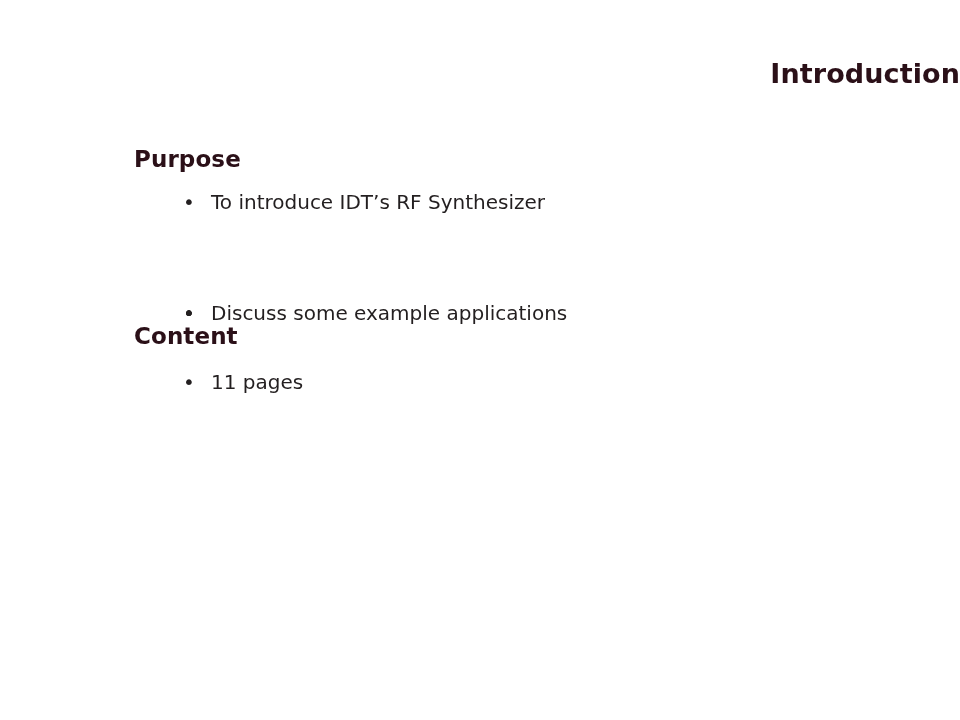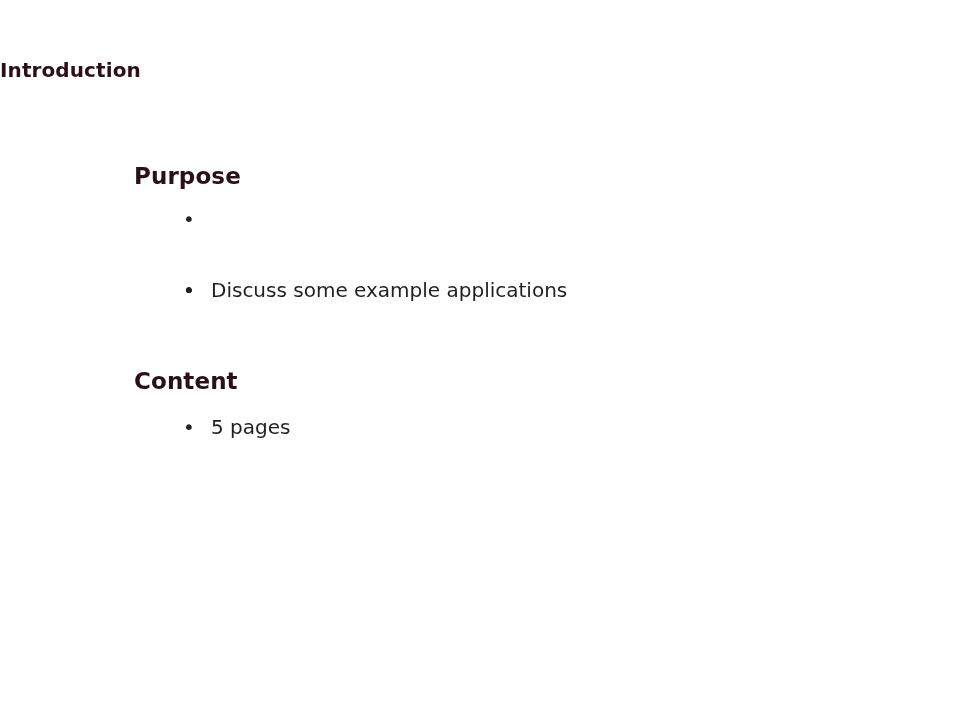--- a/index.html
+++ b/index.html
@@ -17,29 +17,29 @@
     position: relative;
     width: 960px;
     height: 720px;
     background: #ffffff;
   }
   .slide-title {
     position: absolute;
     top: 58px;
     left: 0;
     width: 960px;
-    text-align: left;
-    font-size: 20px;
+    text-align: right;
+    font-size: 27px;
     font-weight: bold;
     color: #2b1018;
     letter-spacing: 0.1px;
   }
   .body-area {
     position: absolute;
-    top: 163px;
+    top: 146px;
     left: 134px;
     width: 760px;
   }
   .section {
     margin: 0;
   }
   .section-heading {
     font-size: 23px;
     font-weight: bold;
     color: #2b1018;
@@ -64,39 +64,40 @@
     position: absolute;
     left: 49px;
     top: 0;
     font-size: 20px;
     color: #231f20;
     line-height: 1.0;
   }
   
   .section--purpose { margin-top: 0; }
   .section--objectives { margin-top: 91px; }
-  .section--content { margin-top: 68px; }
+  .section--content { }
   .section--objectives .bullet-item { margin-top: 20px; }
   .section--objectives .bullet-item + .bullet-item { margin-top: 23px; }
   .section--content .bullet-item { margin-top: 22px; }
 </style>
 </head>
 <body>
 
 <div class="slide">
 
   <div class="slide-title">Introduction</div>
 
   <div class="body-area">
 
     <div class="section section--purpose">
       <div class="section-heading">Purpose</div>
       <ul class="bullet-list">
         <li class="bullet-item">
           <span class="bullet-marker">•</span>
+          <span>To introduce IDT’s RF Synthesizer</span>
         </li>
       </ul>
     </div>
 
     <div class="section section--objectives">
       <ul class="bullet-list">
         <li class="bullet-item">
           <span class="bullet-marker">•</span>
         </li>
         <li class="bullet-item">
@@ -107,19 +108,19 @@
           <span>Discuss some example applications</span>
         </li>
       </ul>
     </div>
 
     <div class="section section--content">
       <div class="section-heading">Content</div>
       <ul class="bullet-list">
         <li class="bullet-item">
           <span class="bullet-marker">•</span>
-          <span>5 pages</span>
+          <span>11 pages</span>
         </li>
       </ul>
     </div>
 
   </div>
 </div>
 
 </body></html>

